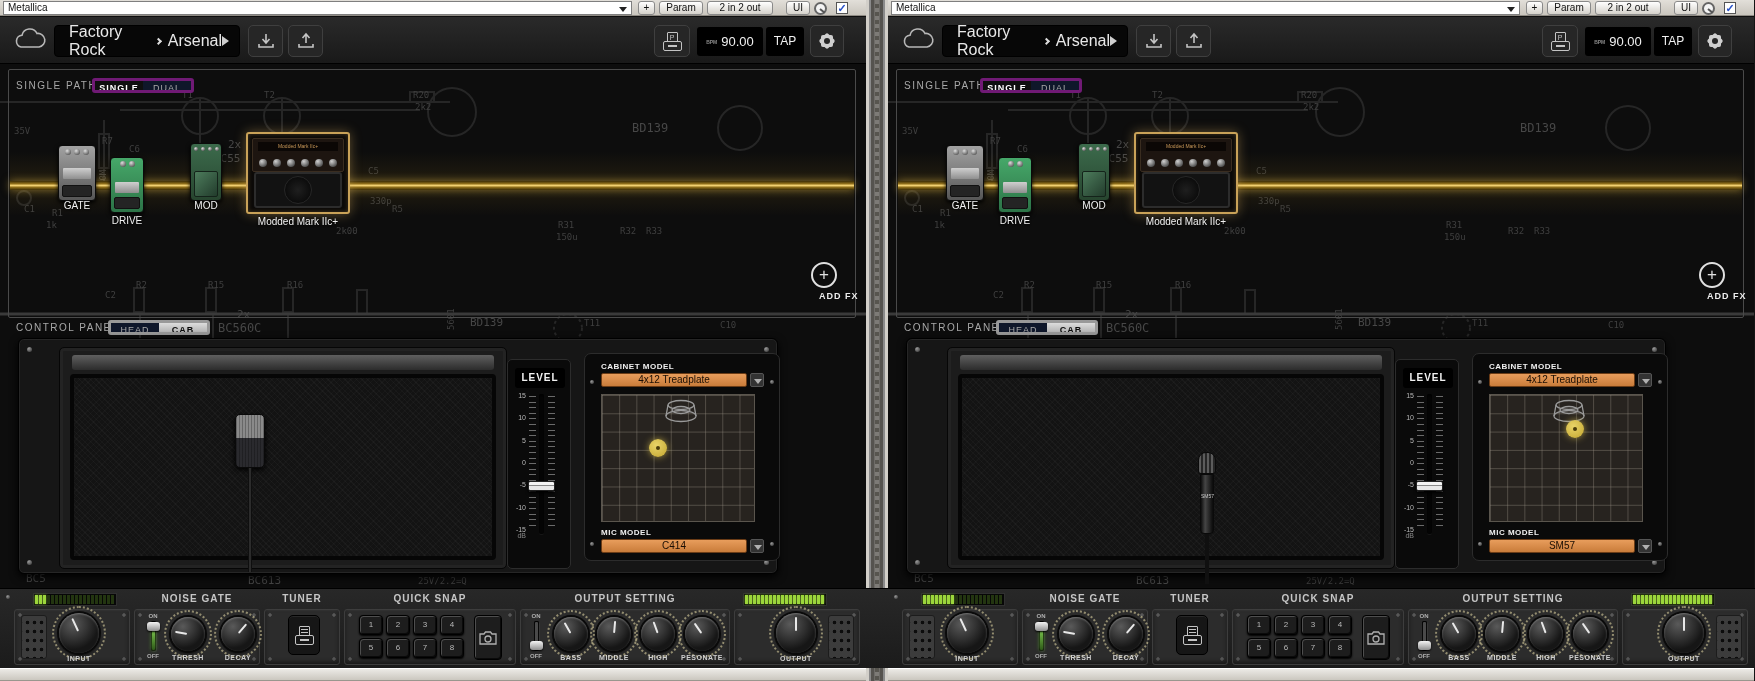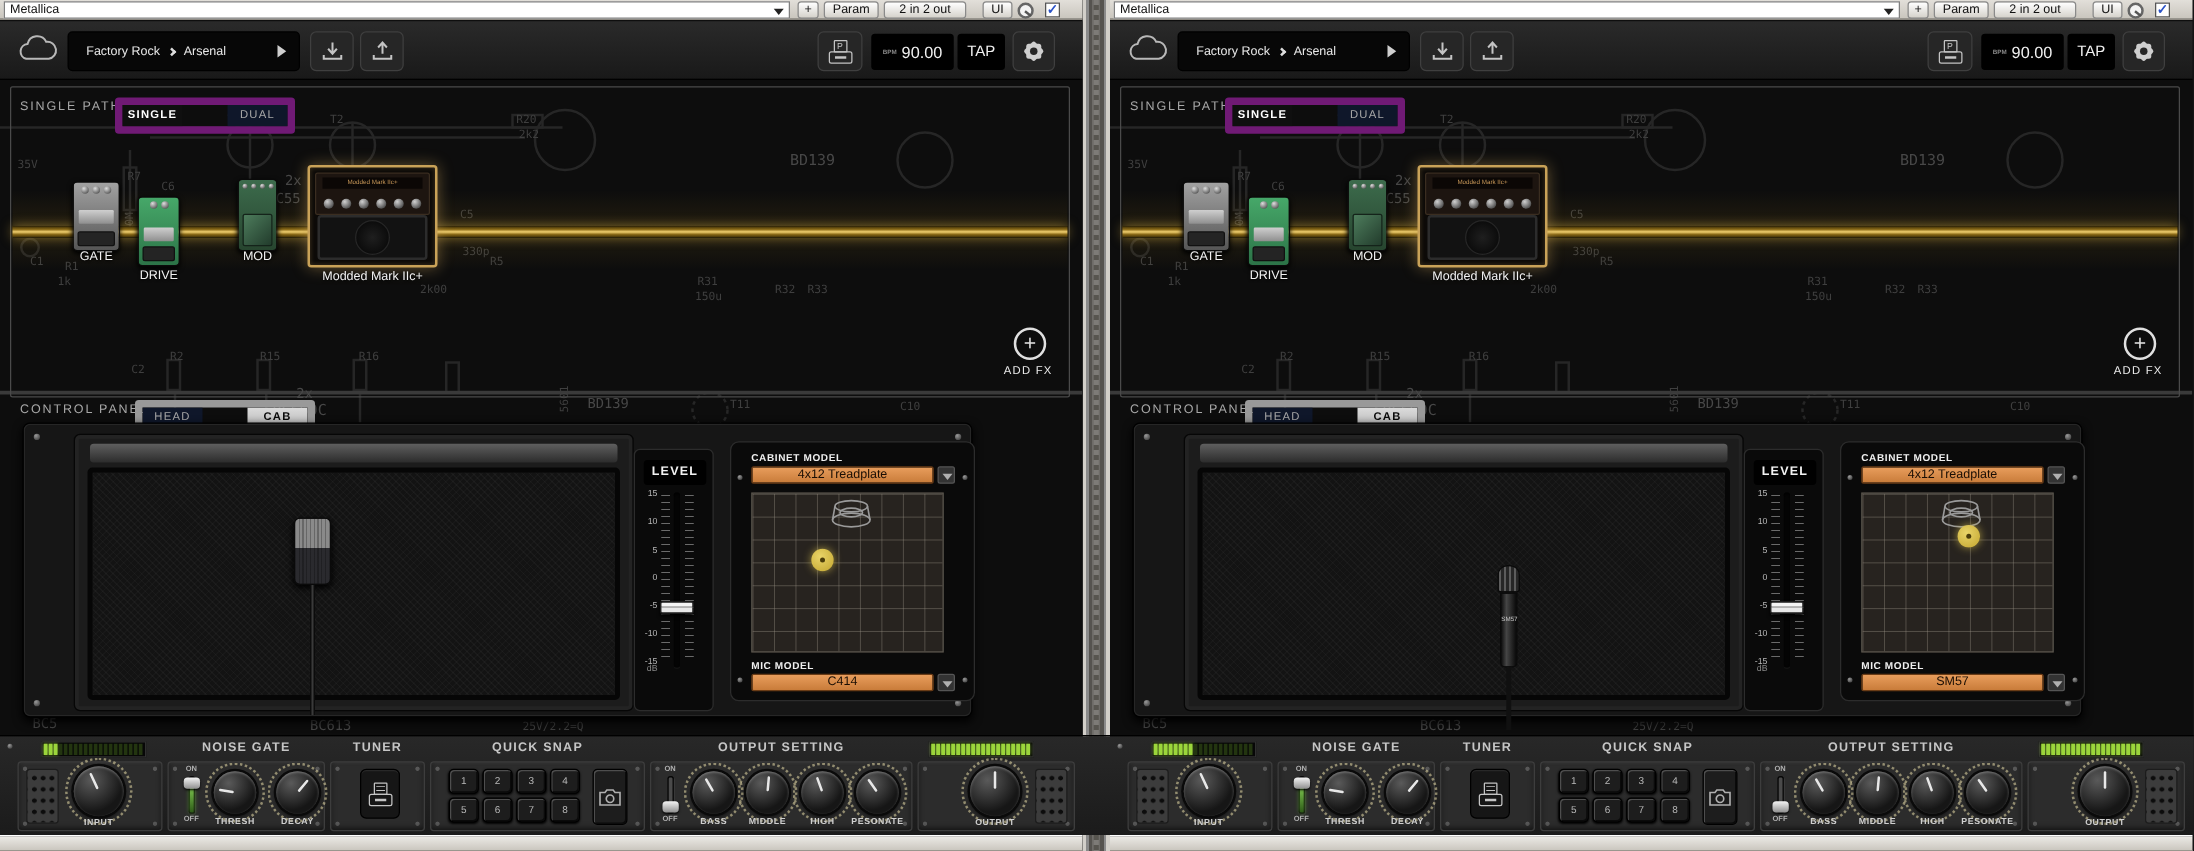--- a/index.html
+++ b/index.html
@@ -26,21 +26,21 @@
     background:#555; transform:rotate(38deg); transform-origin:0 50%; }
   .host-check { position:absolute; top:2px; width:12px; height:12px; background:#fff;
     border:1px solid #555; font-size:11px; line-height:10px; color:#2a52c8; text-align:center;
     font-weight:bold; }
 
   
   .toolbar { position:absolute; left:0; top:17px; width:866px; height:47px;
     background:linear-gradient(#2a2a2a,#191919); border-bottom:1px solid #000; }
   .cloud-btn { position:absolute; left:12px; top:8px; width:38px; height:32px; }
   .preset-box { position:absolute; left:54px; top:8px; width:186px; height:32px; background:#070707;
-    border:1px solid #000; border-radius:4px; color:#e8e8e8; font-size:10px;
+    border:1px solid #000; border-radius:4px; color:#e8e8e8; font-size:16px;
     display:flex; align-items:center; padding:0 10px 0 14px; }
   .chev { display:inline-block; width:5px; height:5px; border-right:2px solid #ddd;
     border-bottom:2px solid #ddd; transform:rotate(-45deg); margin:0 7px 0 7px; }
   .menu-arrow { margin-left:auto; width:0; height:0; border-top:5px solid transparent;
     border-bottom:5px solid transparent; border-left:7px solid #cfcfcf; }
   .tool-btn { position:absolute; top:8px; width:35px; height:32px; background:#262626;
     border:1px solid #3f3f3f; border-radius:5px; display:flex; align-items:center; justify-content:center; }
   .bpm-box { position:absolute; left:697px; top:10px; width:66px; height:29px; background:#000;
     border-radius:3px; display:flex; align-items:center; justify-content:center; gap:4px; }
   .bpm-tag { font-size:5px; color:#8a8a8a; font-weight:bold; }
@@ -64,22 +64,22 @@
   .schem { position:absolute; left:0; top:0; }
   .path-frame { position:absolute; left:8px; top:5px; width:848px; height:249px;
     border:1px solid #4a4a4a; border-radius:2px; }
   .gold-glow { position:absolute; left:10px; top:88px; width:844px; height:64px;
     background:linear-gradient(rgba(160,120,20,0), rgba(170,130,30,.14) 50%, rgba(160,120,20,0)); }
   .gold-line { position:absolute; left:10px; top:117px; width:844px; height:9px;
     background:linear-gradient(#3a2c06, #8a6a18 28%, #f2d070 50%, #8a6a18 72%, #3a2c06);
     box-shadow:0 0 9px rgba(220,180,70,.55); }
 
   .section-label { position:absolute; font-size:10px; letter-spacing:1.5px; color:#a8a8a8; }
-  .seg-toggle { position:absolute; height:29px; display:flex; border:6px solid #701a75; border-radius:3px;
-    overflow:hidden; font-size:9px;gap:36px; }
+  .seg-toggle { position:absolute; height:15px; display:flex; border:3px solid #701a75; border-radius:3px;
+    overflow:hidden; font-size:9px; }
   .seg-toggle .opt { width:48px; text-align:center; line-height:15px; letter-spacing:1px; }
   .opt.sel-dark { background:#0f0f0f; color:#fff; font-weight:bold; }
   .opt.unsel-dark { background:#0f172a; color:#a8a8a8; }
   .opt.sel-light { background:linear-gradient(#dcdcdc,#b4b4b4); color:#0a0a0a; font-weight:bold; }
 
   
   .slot-label { position:absolute; width:120px; text-align:center; font-size:10px; color:#f2f2f2;
     text-shadow:0 1px 2px #000; }
   .pedal { position:absolute; border-radius:4px; border:1px solid #0a0a0a; box-shadow:0 2px 4px #000; }
   .pedal .dots { position:absolute; left:0; right:0; top:3px; display:flex; justify-content:center; gap:3px; }
@@ -105,21 +105,21 @@
   .amp-knobs i { width:8px; height:8px; border-radius:50%;
     background:radial-gradient(circle at 35% 30%, #cfcfcf, #222); }
   .amp-cab { position:absolute; left:6px; bottom:4px; right:6px; height:36px; background:#121212;
     border:2px solid #2c2c2c; border-radius:3px; }
   .amp-cab::after { content:""; position:absolute; left:50%; top:50%; width:26px; height:26px;
     transform:translate(-50%,-50%); border-radius:50%;
     background:radial-gradient(circle, #1f1f1f, #0c0c0c 70%); border:1px solid #262626; }
 
   .addfx { position:absolute; width:26px; height:26px; border:2px solid #e0e0e0; border-radius:50%;
     color:#e0e0e0; font-size:17px; line-height:22px; text-align:center; }
-  .addfx-label { position:absolute; font-size:9px; font-weight:normal; letter-spacing:1px; color:#ececec; }
+  .addfx-label { position:absolute; font-size:9px; font-weight:bold; letter-spacing:1px; color:#ececec;margin-left:16px; }
 
   
   .rack { position:absolute; left:18px; top:274px; width:760px; height:236px; background:#161616;
     border:1px solid #000; border-radius:6px; box-shadow:inset 0 0 0 1px #262626, 0 3px 8px #000; }
   .screw { position:absolute; width:5px; height:5px; border-radius:50%;
     background:radial-gradient(circle at 35% 30%, #999, #2e2e2e); }
   .rack-led { position:absolute; left:45px; top:11px; width:6px; height:6px; border-radius:50%;
     background:radial-gradient(#bbb,#555); }
 
   .cab-photo { position:absolute; left:40px; top:8px; width:448px; height:222px; background:#1c1c1c;

